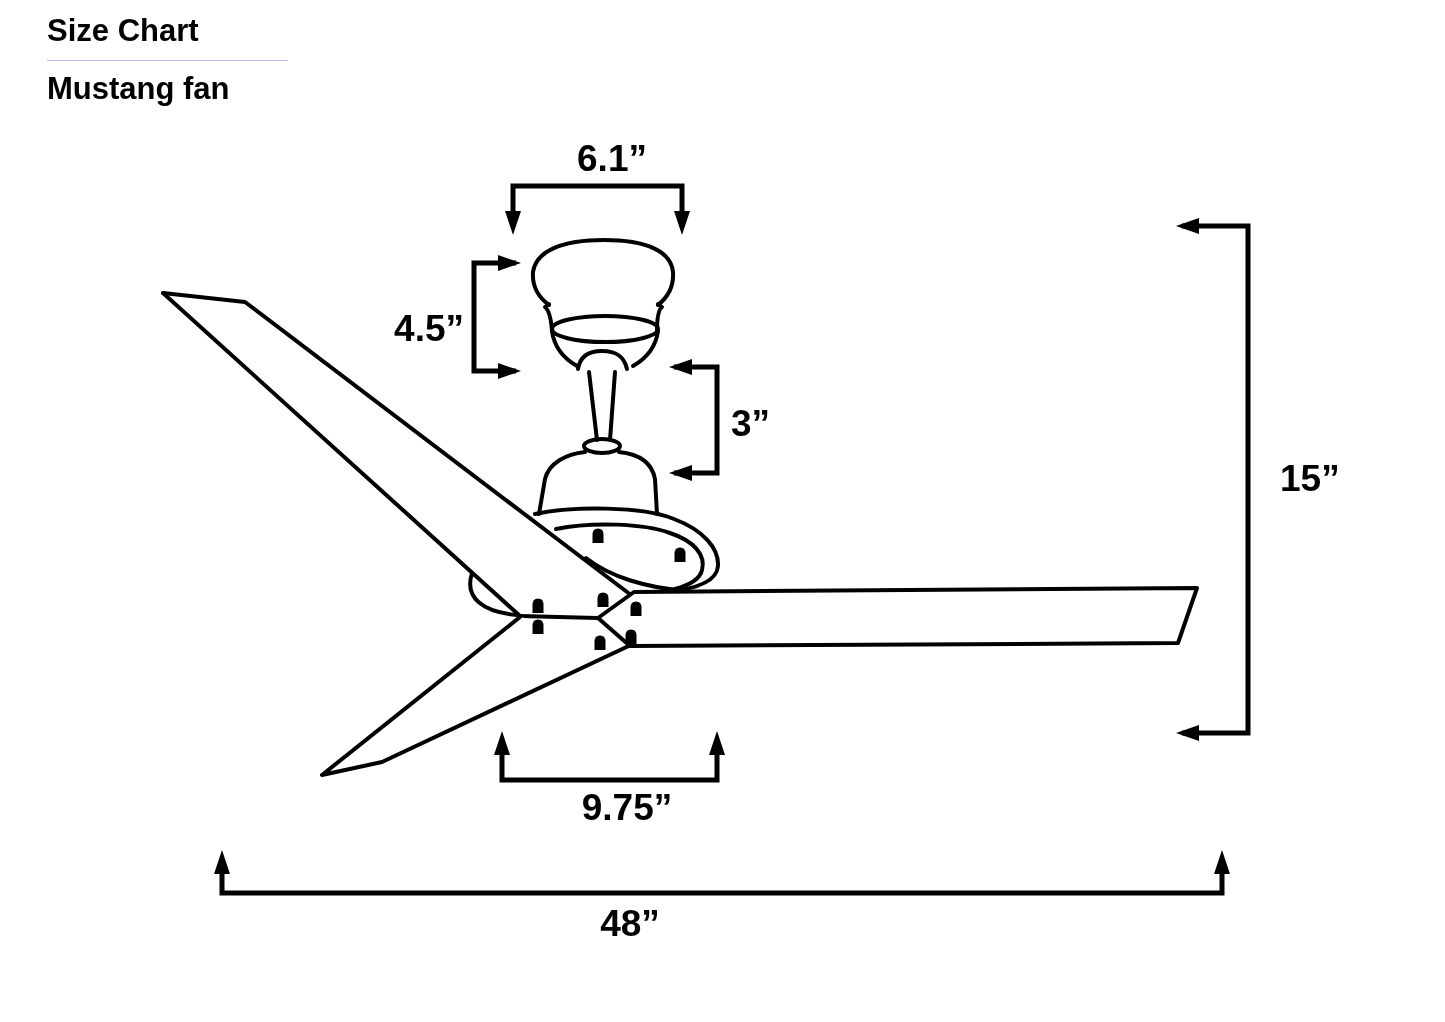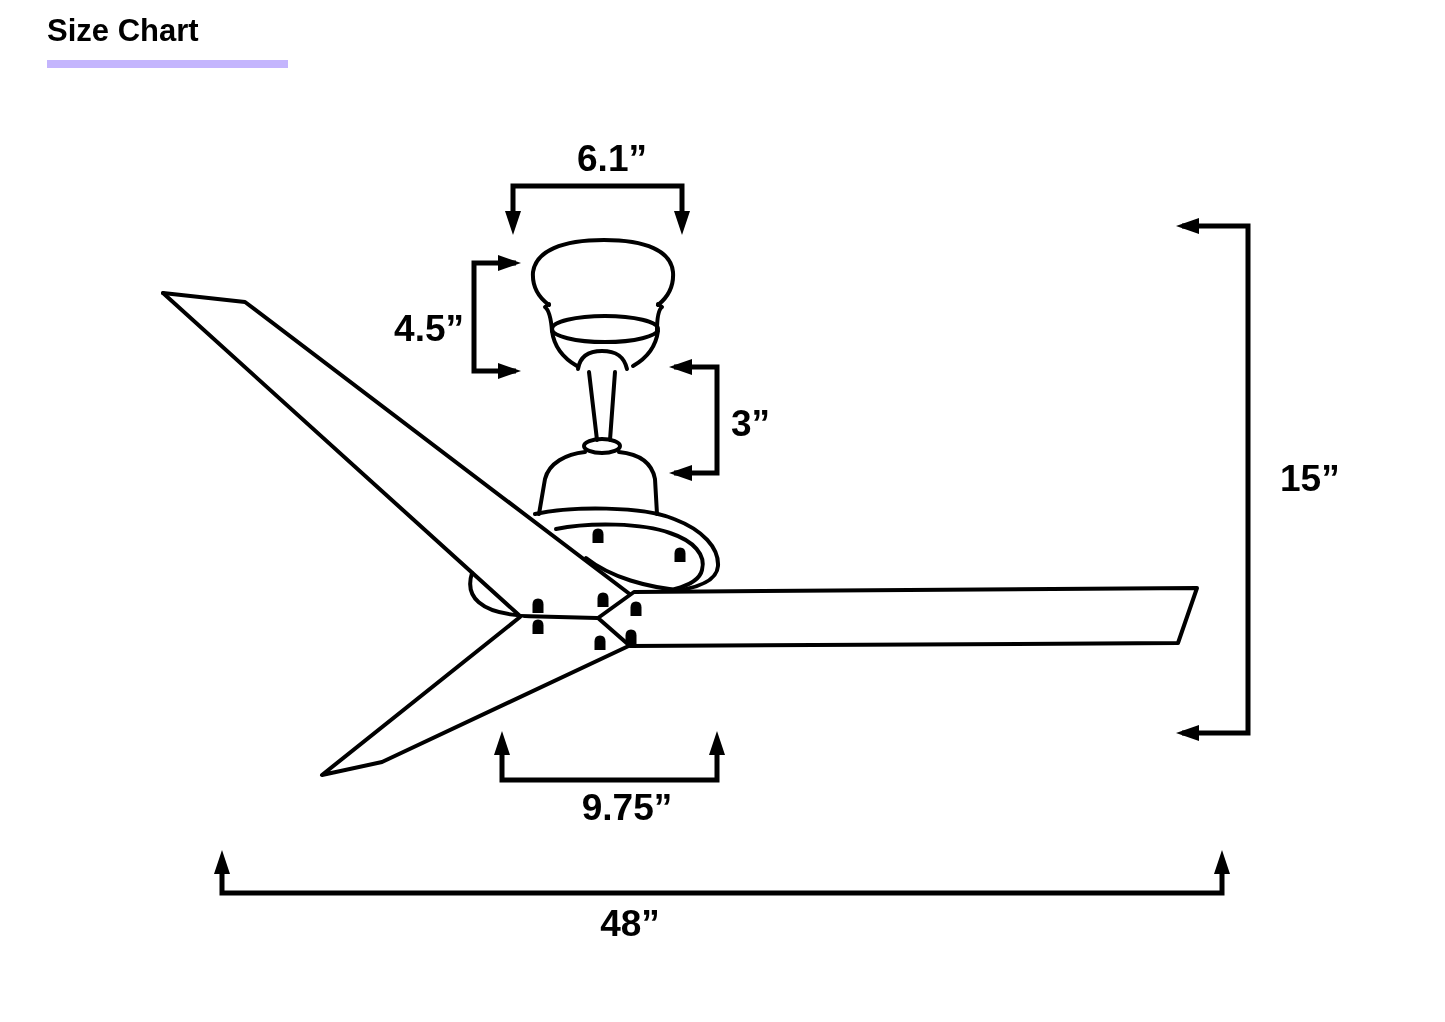--- a/index.html
+++ b/index.html
@@ -1,36 +1,37 @@
 <!DOCTYPE html>
 <html><head>
 <meta charset="utf-8">
 <style>
   html,body{margin:0;padding:0;background:#ffffff;}
   #stage{position:relative;width:1445px;height:1022px;background:#ffffff;overflow:hidden;
          font-family:"Liberation Sans",sans-serif;color:#000;}
   .titleblock{position:absolute;left:47px;top:13px;}
-  .title{font-weight:bold;font-size:31px;line-height:36px;border-bottom:8px solid #c4b5fd;
+  .title{font-weight:bold;font-size:31px;line-height:36px;border-bottom:1px solid #c4b5fd;
          width:241px;padding-bottom:11px;}
   .subtitle{font-weight:bold;font-size:31px;line-height:36px;margin-top:10px;}
   svg{position:absolute;left:0;top:0;}
   .ln{stroke:#000;stroke-width:4;fill:none;stroke-linecap:round;stroke-linejoin:round;}
   .dimln{stroke:#000;stroke-width:5;fill:none;stroke-linecap:butt;stroke-linejoin:miter;}
   .arrow{fill:#000;stroke:none;}
   .dimtext{font-family:"Liberation Sans",sans-serif;font-weight:bold;font-size:37px;fill:#000;}
   .whitefill{fill:#ffffff;stroke:none;}
   .screw{fill:#000;stroke:none;}
 </style>
 </head>
 <body>
 
 <div id="stage">
 
   <div class="titleblock">
     <div class="title">Size Chart</div>
+    <div class="subtitle">Mustang fan</div>
   </div>
 
   <svg width="1445" height="1022" viewBox="0 0 1445 1022">
 
     <defs>
       <path id="screw" d="M -5.5,7 L -5.5,-1.5 Q -5.5,-7.5 0,-7.5 Q 5.5,-7.5 5.5,-1.5 L 5.5,7 Z"></path>
     </defs>
 
     <g>
       <path class="ln" d="M 549,305 C 538,297 532,286 533,272 C 536,251 562,240 604,240

